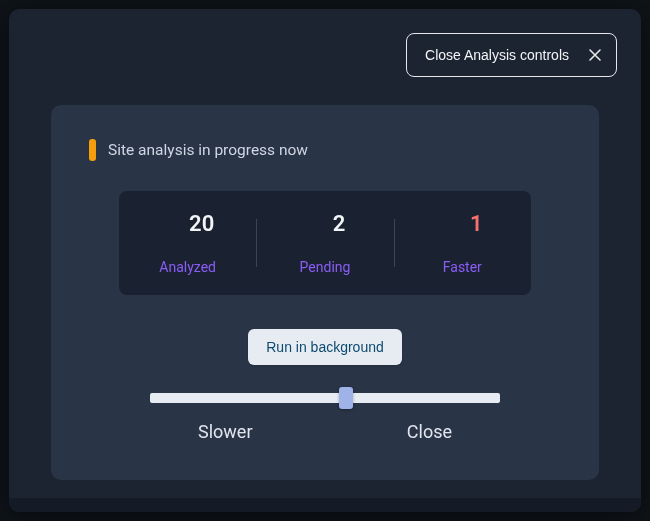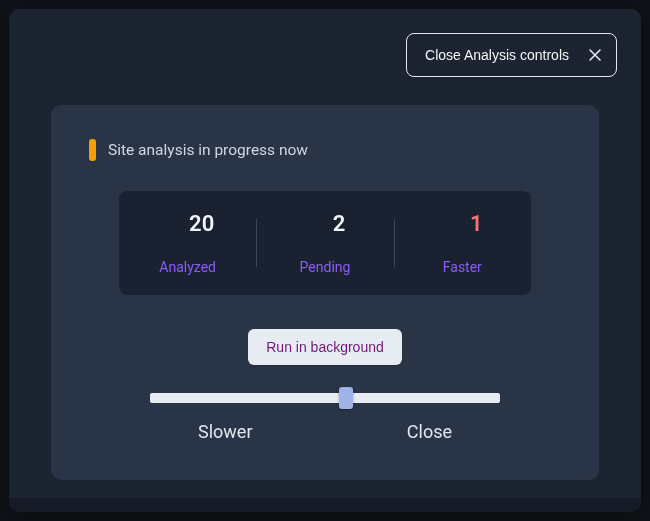--- a/index.html
+++ b/index.html
@@ -105,21 +105,21 @@
   }
   .actions {
     margin-top: 34px;
     display: flex;
     flex-direction: column;
     align-items: center;
   }
   .run-bg {
     background: #e7ecf3;
     border: none;
-    color: #701a75;
+    color: #0c4a6e;
     font-size: 14px;
     font-weight: 500;
     padding: 10px 18px;
     border-radius: 6px;
     cursor: pointer;
     box-shadow: 0 1px 2px rgba(0,0,0,0.15);
   }
   .slider-wrap {
     margin-top: 28px;
     width: 350px;

